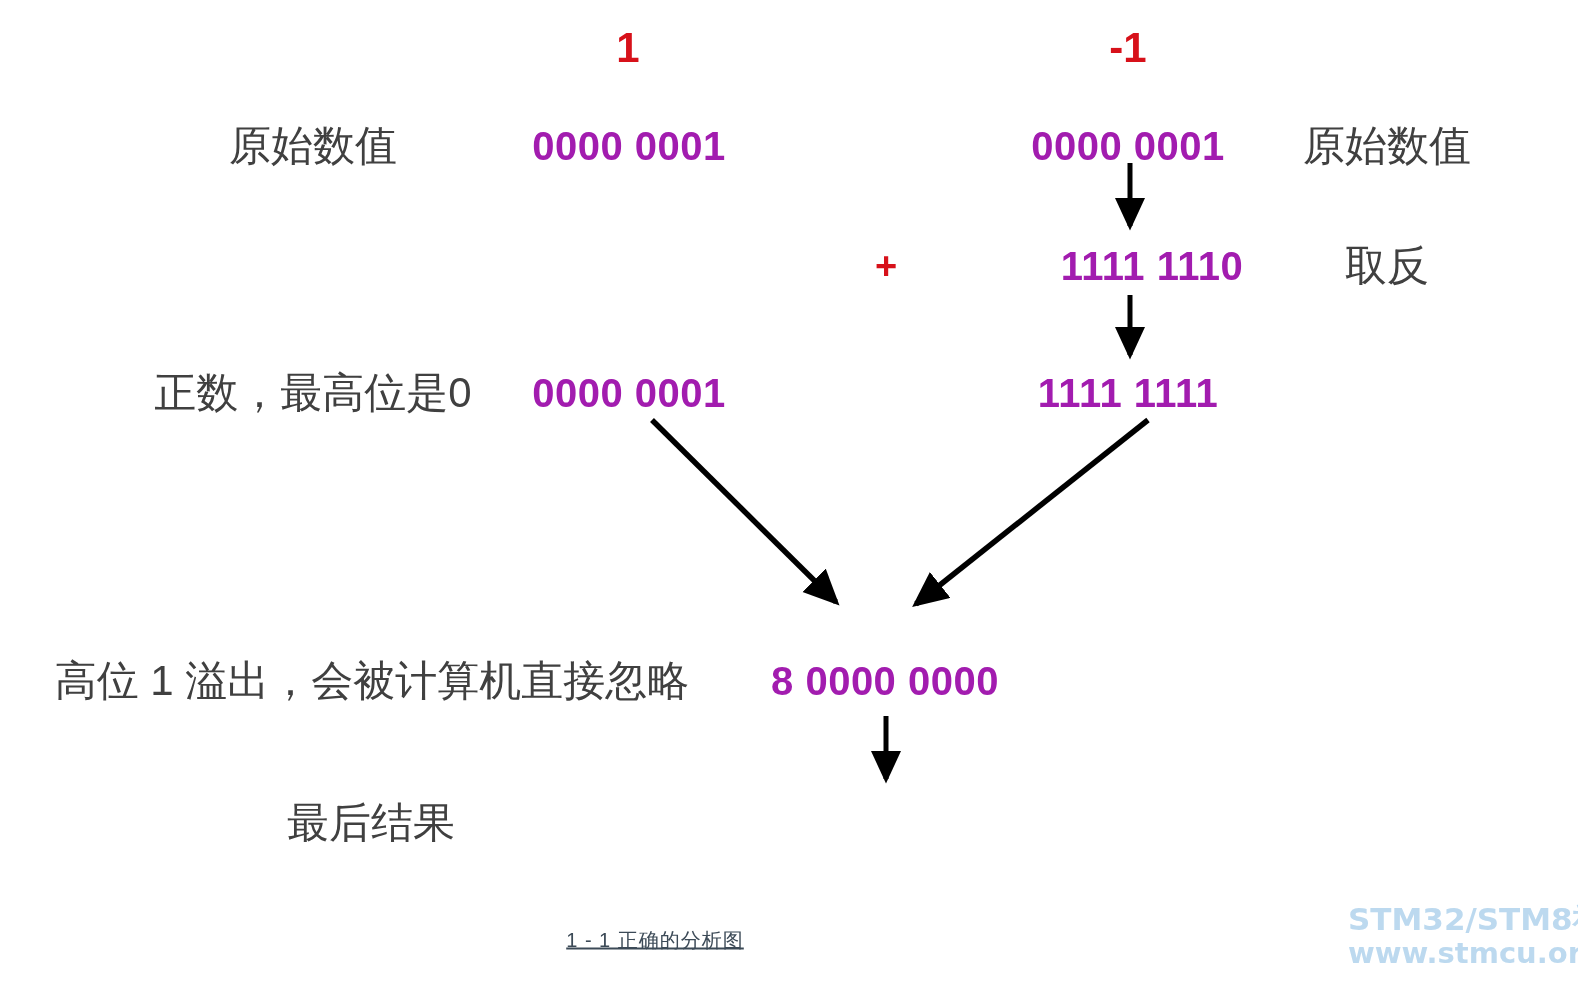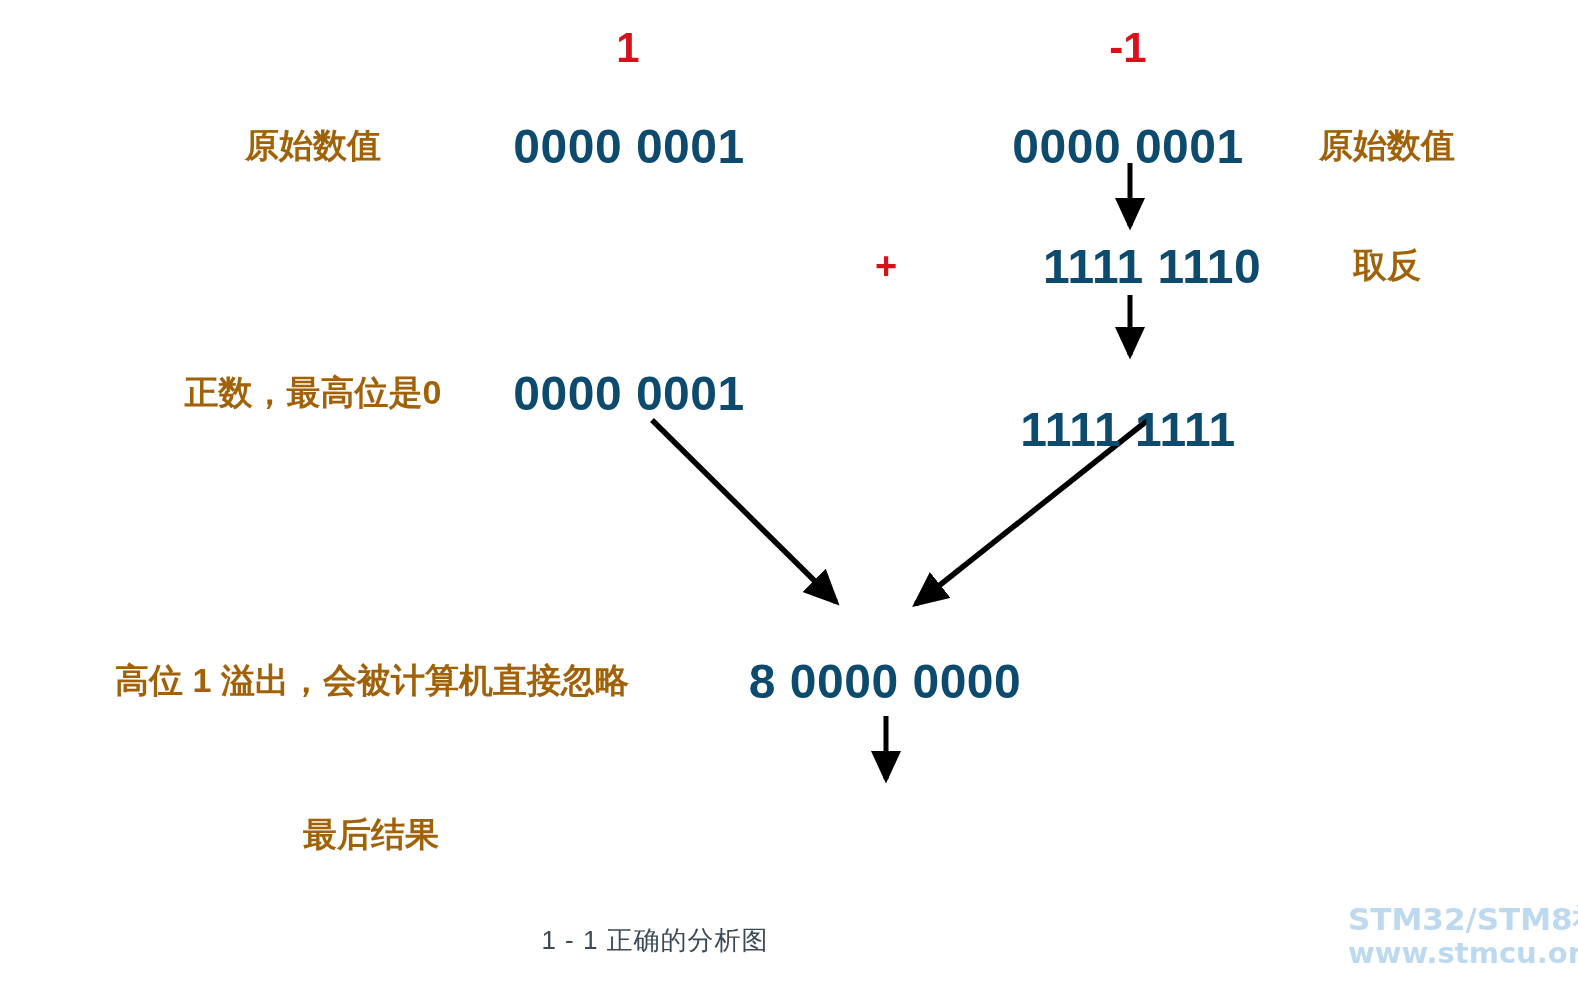--- a/index.html
+++ b/index.html
@@ -20,47 +20,48 @@
   .abs {
     position: absolute;
     white-space: nowrap;
   }
   
   .ctr {
     transform: translate(-50%, -50%);
   }
 
   .bin {
-    color: #0c4a6e;
+    color: #a21caf;
     font-weight: bold;
-    font-size: 48px;
+    font-size: 40px;
     letter-spacing: 0.5px;
     font-family: "Liberation Sans", "DejaVu Sans", sans-serif;
   }
   .hdr-num {
     color: #d7111a;
     font-weight: bold;
     font-size: 42px;
   }
   .plus {
     color: #d7111a;
     font-weight: bold;
     font-size: 38px;
   }
   .cn-label {
-    color: #a16207;
-    font-weight: bold;
-    font-size: 34px;
+    color: #404040;
+    font-weight: normal;
+    font-size: 42px;
     font-family: "Liberation Sans", "DejaVu Sans", sans-serif;
   }
   .caption {
     color: #3c4a57;
-    font-size: 26px;
+    font-size: 20px;
     font-weight: 400;
     letter-spacing: 1px;
+    text-decoration: underline;
   }
   .watermark {
     color: #bcd9ef;
     font-weight: bold;
     font-family: "DejaVu Sans", "Liberation Sans", sans-serif;
     line-height: 1.12;
     text-align: left;
   }
   .watermark .wm1 { font-size: 31px; display: block; }
   .watermark .wm2 { font-size: 29px; display: block; }
@@ -106,26 +107,26 @@
   <div class="abs ctr bin" style="left:1128px; top:146px;">0000 0001</div>
   <div class="abs ctr cn-label" style="left:1387px; top:146px;">原始数值</div>
 
   <div class="abs ctr plus" style="left:886px; top:266px;">+</div>
   <div class="abs ctr bin" style="left:1128px; top:266px;margin-left:24px;">1111 1110</div>
   <div class="abs ctr cn-label" style="left:1387px; top:266px;">取反</div>
 
   <div class="abs ctr cn-label" style="left:313px; top:393px;">正数，最高位是0</div>
   <div class="abs ctr bin" style="left:629px; top:393px;">0000 0001</div>
 
-  <div class="abs ctr bin" style="left:1128px; top:393px;margin-top:36px;">1111 1111</div>
+  <div class="abs ctr bin" style="left:1128px; top:393px;">1111 1111</div>
 
   <div class="abs ctr cn-label" style="left:372px; top:681px;text-align:center;">高位 1 溢出，会被计算机直接忽略</div>
   <div class="abs ctr bin" style="left:885px; top:681px;">8 0000 0000</div>
 
-  <div class="abs ctr cn-label" style="left:371px; top:823px;margin-top:12px;">最后结果</div>
+  <div class="abs ctr cn-label" style="left:371px; top:823px;">最后结果</div>
 
   <div class="abs ctr caption" style="left:655px; top:940px;">1 - 1 正确的分析图</div>
 
   <div class="abs watermark" style="left:1348px; top:902px;">
     <span class="wm1">STM32/STM8社区</span>
     <span class="wm2">www.stmcu.org.cn</span>
   </div>
 
 </div>
 

